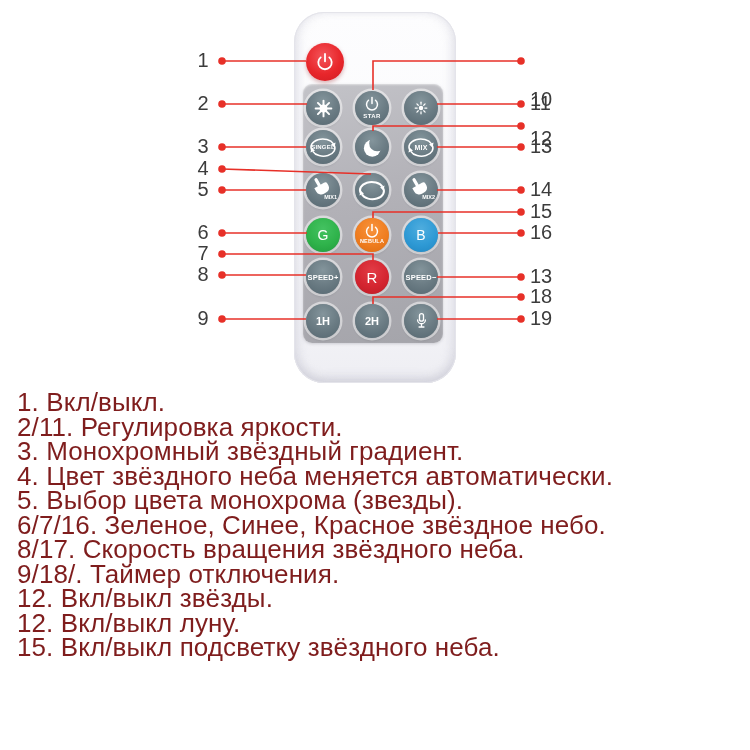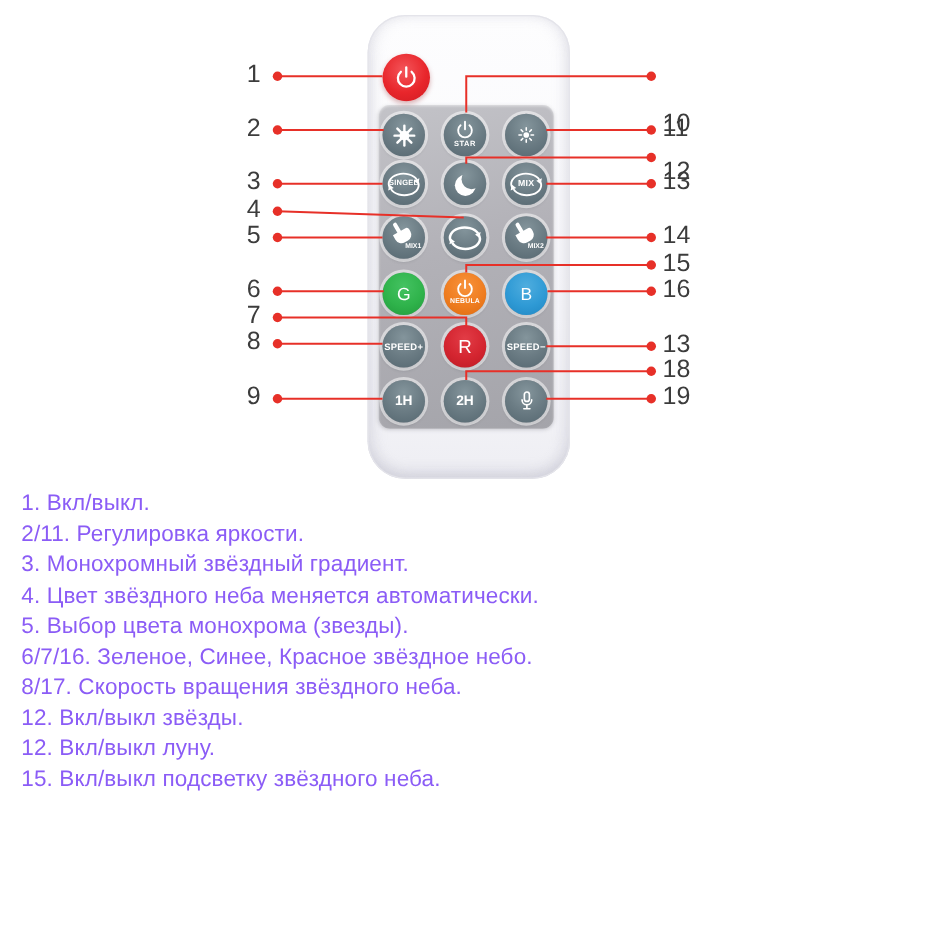--- a/index.html
+++ b/index.html
@@ -39,21 +39,21 @@
   .center-label{position:relative;font-size:6px;font-weight:700;letter-spacing:.2px;}
   .letter{font-size:14px;font-weight:400;}
   .speed{font-size:7.5px;font-weight:700;letter-spacing:.2px;}
   .hour{font-size:11px;font-weight:600;}
 
   
   .callouts{position:absolute;left:0;top:0;z-index:5;pointer-events:none;}
   .callout-num{position:absolute;font-size:20px;color:#3c3c3c;z-index:6;white-space:nowrap;}
 
   
-  .legend{position:absolute;left:17px;top:390px;color:#8b5cf6;font-size:18px;line-height:24.5px;letter-spacing:.1px;}
+  .legend{position:absolute;left:17px;top:390px;color:#7f1d1d;font-size:26px;line-height:24.5px;letter-spacing:.1px;}
   .legend-line{white-space:nowrap;}
 </style>
 </head>
 <body>
 
 <svg width="0" height="0" style="position:absolute" aria-hidden="true">
   <defs>
     <g id="pwr" fill="none" stroke="#fff" stroke-width="2" stroke-linecap="round">
       <path d="M7.3 7 A 7.3 7.3 0 1 0 16.7 7"></path>
       <line x1="12" y1="3.2" x2="12" y2="11.3"></line>
@@ -265,18 +265,19 @@
     </div>
 
   <div class="legend">
       <div class="legend-line">1. Вкл/выкл.</div>
       <div class="legend-line">2/11. Регулировка яркости.</div>
       <div class="legend-line">3. Монохромный звёздный градиент.</div>
       <div class="legend-line">4. Цвет звёздного неба меняется автоматически.</div>
       <div class="legend-line">5. Выбор цвета монохрома (звезды).</div>
       <div class="legend-line">6/7/16. Зеленое, Синее, Красное звёздное небо.</div>
       <div class="legend-line">8/17. Скорость вращения звёздного неба.</div>
+      <div class="legend-line">9/18/. Таймер отключения.</div>
       <div class="legend-line">12. Вкл/выкл звёзды.</div>
       <div class="legend-line">12. Вкл/выкл луну.</div>
       <div class="legend-line">15. Вкл/выкл подсветку звёздного неба.</div>
     </div>
 
 </div>
 
 </body></html>

